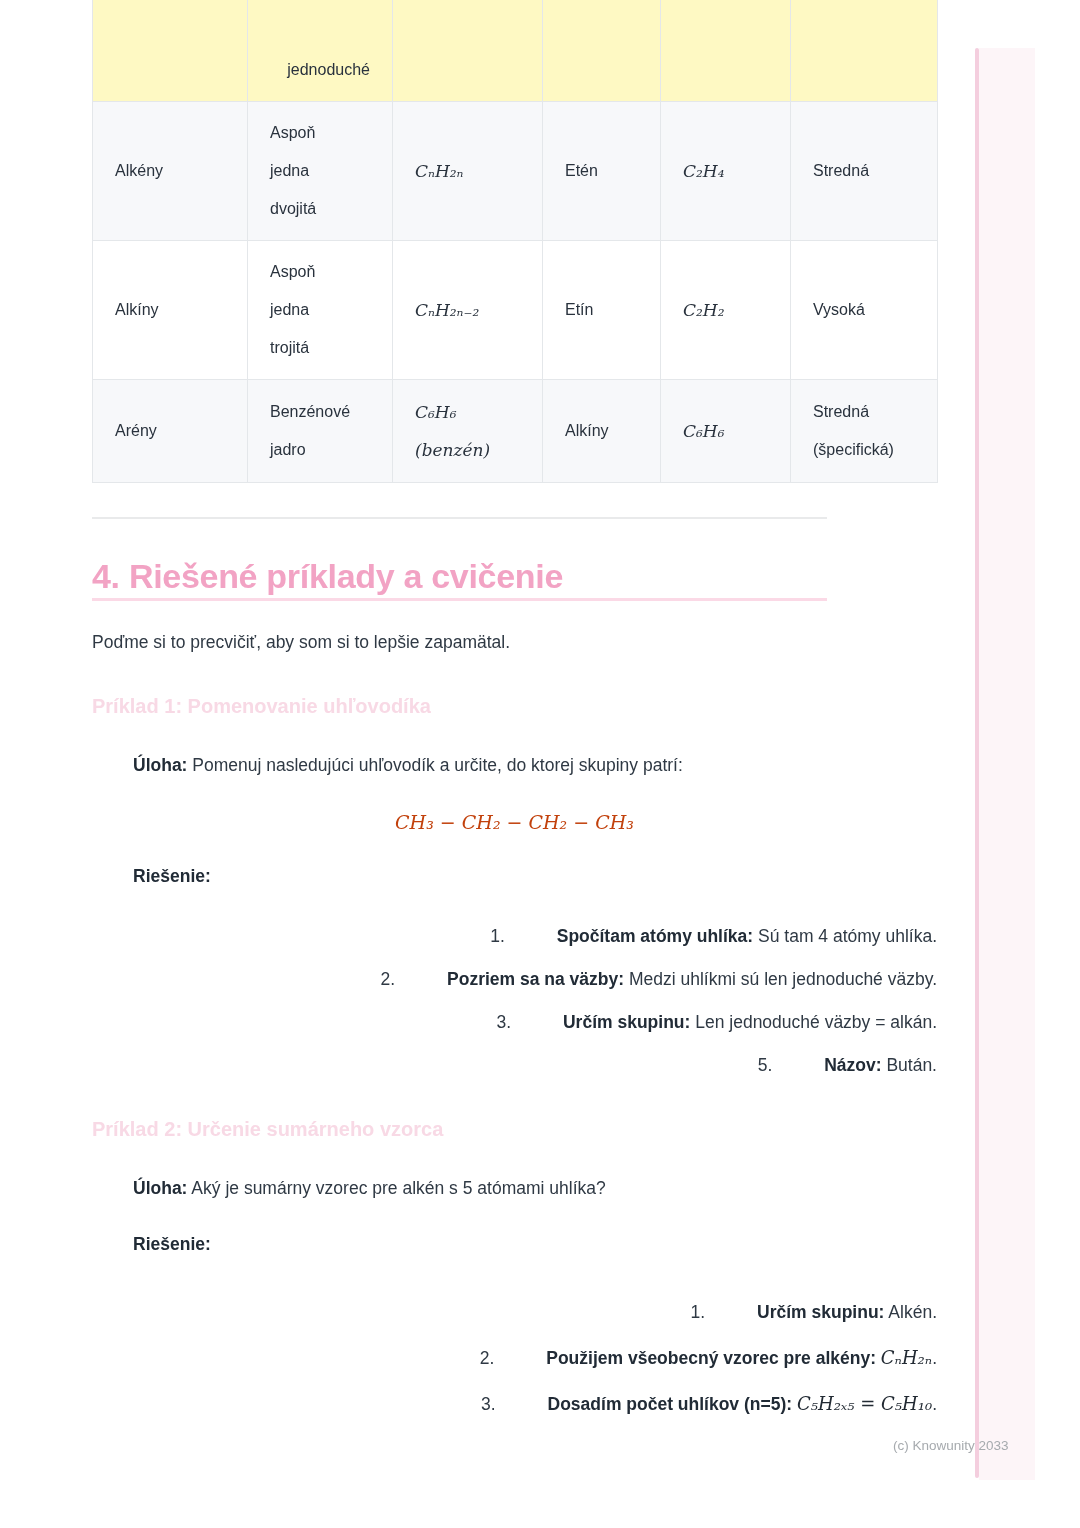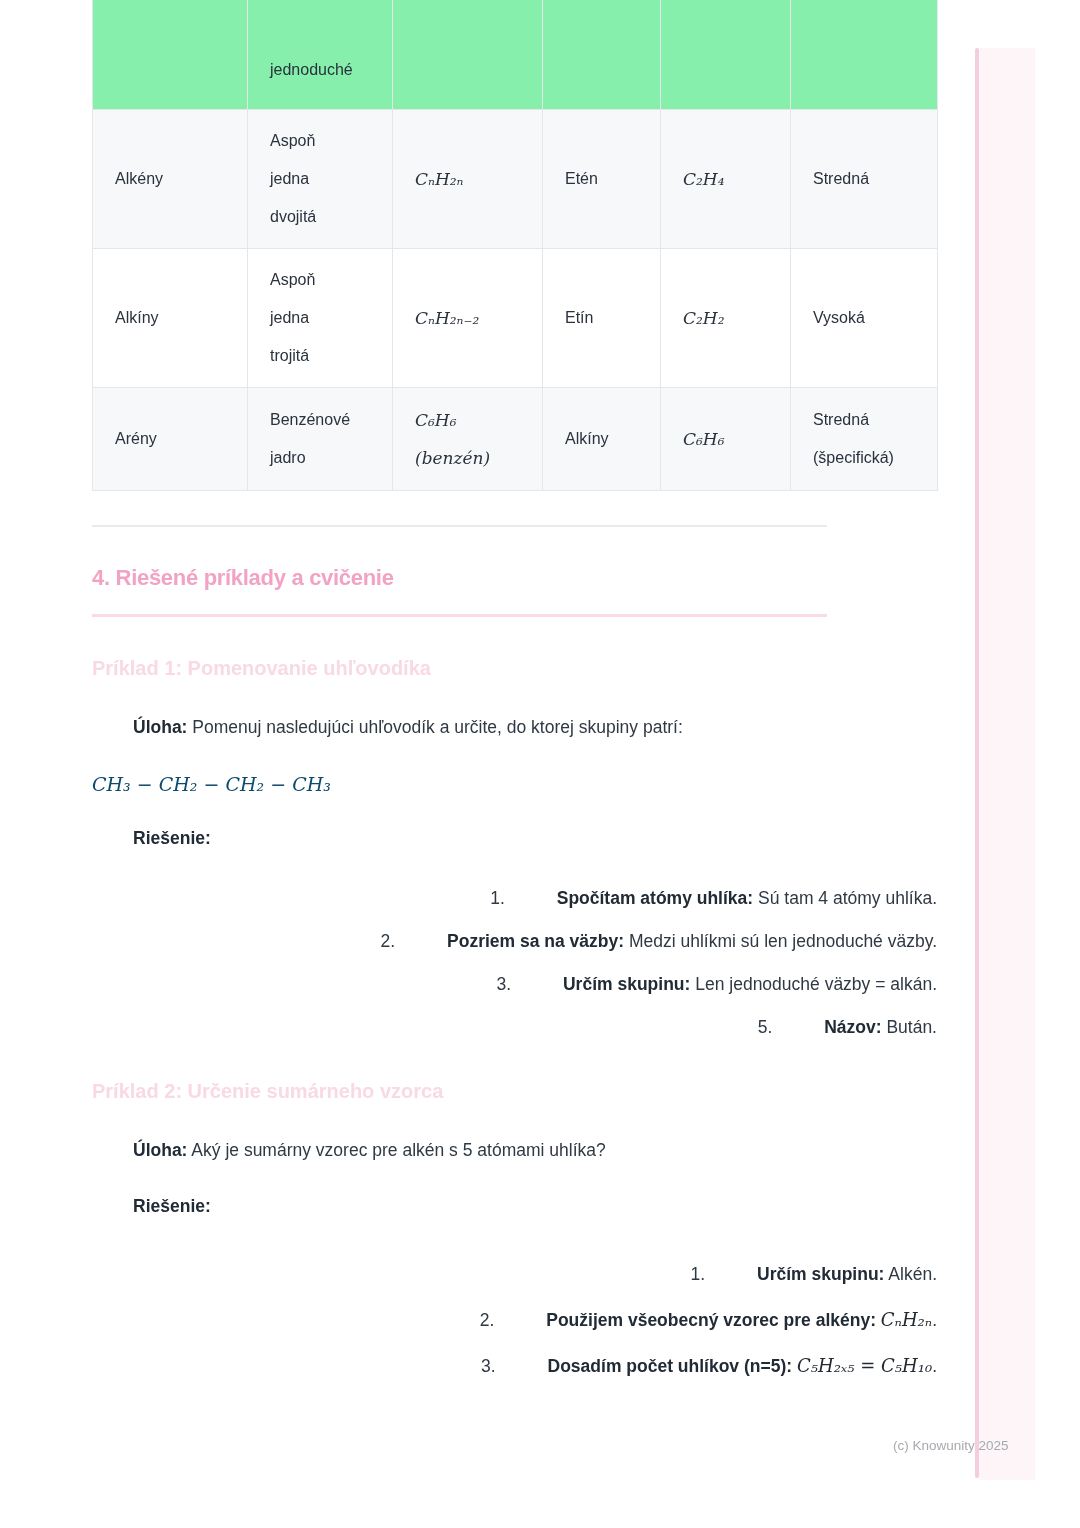--- a/index.html
+++ b/index.html
@@ -24,45 +24,45 @@
     font-size: 16px;
     color: #29323d;
   }
   table.htable td {
     border: 1px solid #e4e7ea;
     padding: 12px 22px;
     vertical-align: middle;
     line-height: 38px;
   }
   table.htable td .cell { white-space: pre-line; display: inline-block; vertical-align: middle; }
-  tr.row-cut td { background: #86efac; height: 78px; vertical-align: bottom; padding-bottom: 20px; }
+  tr.row-cut td { background: #fef9c3; height: 78px; vertical-align: bottom; padding-bottom: 12px; text-align: right; }
   tr.row-shaded td { background: #f7f8fa; }
   tr.row-plain td { background: #ffffff; }
   tr.row-tall td { height: 112px; }
   tr.row-mid td { height: 78px; }
   .math {
     font-family: "DejaVu Serif", "DejaVu Sans", serif;
     font-style: italic;
     font-size: 17px;
   }
   
   .divider {
     width: 735px; height: 2px;
     background: #e9eaeb;
     margin-top: 34px;
   }
   h2.section-title {
     width: 735px;
     margin: 38px 0 0 0;
-    font-size: 22px;
+    font-size: 34px;
     font-weight: 700;
     color: #f2a3c4;
     letter-spacing: -0.3px;
     border-bottom: 3px solid #fbd9e6;
-    padding-bottom: 23px;
+    padding-bottom: 2px;
   }
   p.intro {
     margin: 28px 0 0 0;
     font-size: 17.5px;
     line-height: 26px;
     color: #2f3944;
   }
   h3.example-title {
     margin: 40px 0 0 0;
     font-size: 20px;
@@ -73,21 +73,22 @@
     margin: 34px 0 0 0;
     font-size: 17.5px;
     line-height: 26px;
     color: #2f3944;
   }
   p.solution-label { margin-top: 30px; }
   .b { font-weight: 700; color: #212b36; margin-left: 41px; }
   .formula-line {
     margin: 33px 0 0 0;
     font-size: 19px;
-    color: #0c4a6e;
+    color: #c2410c;
+    text-align: center;
   }
   .steps { margin: 34px 0 0 11px; }
   .step {
     font-size: 17.5px;
     line-height: 26px;
     color: #2f3944;
     margin-bottom: 17px;
     text-align: right;
   }
   .steps2 { margin-top: 42px; }
@@ -176,20 +177,21 @@
         <td><span class="cell">Stredná
 (špecifická)</span></td>
       </tr>
     </tbody>
   </table>
 
   <div class="divider"></div>
 
   <h2 class="section-title">4. Riešené príklady a cvičenie</h2>
 
+  <p class="intro">Poďme si to precvičiť, aby som si to lepšie zapamätal.</p>
 
   <h3 class="example-title">Príklad 1: Pomenovanie uhľovodíka</h3>
 
   <p class="task">
     <span class="b">Úloha:</span>
     <span>Pomenuj nasledujúci uhľovodík a určite, do ktorej skupiny patrí:</span>
   </p>
 
   <div class="formula-line math">CH₃ − CH₂ − CH₂ − CH₃</div>
 
@@ -244,13 +246,13 @@
     </div>
     <div class="step">
       <span class="num">3.</span>
       <span class="b">Dosadím počet uhlíkov (n=5):</span>
       <span></span><span class="math">C₅H₂ₓ₅ = C₅H₁₀</span><span>.</span>
     </div>
   </div>
 
 </div>
 
-<div class="watermark">(c) Knowunity 2025</div>
+<div class="watermark">(c) Knowunity 2033</div>
 
 </body></html>

